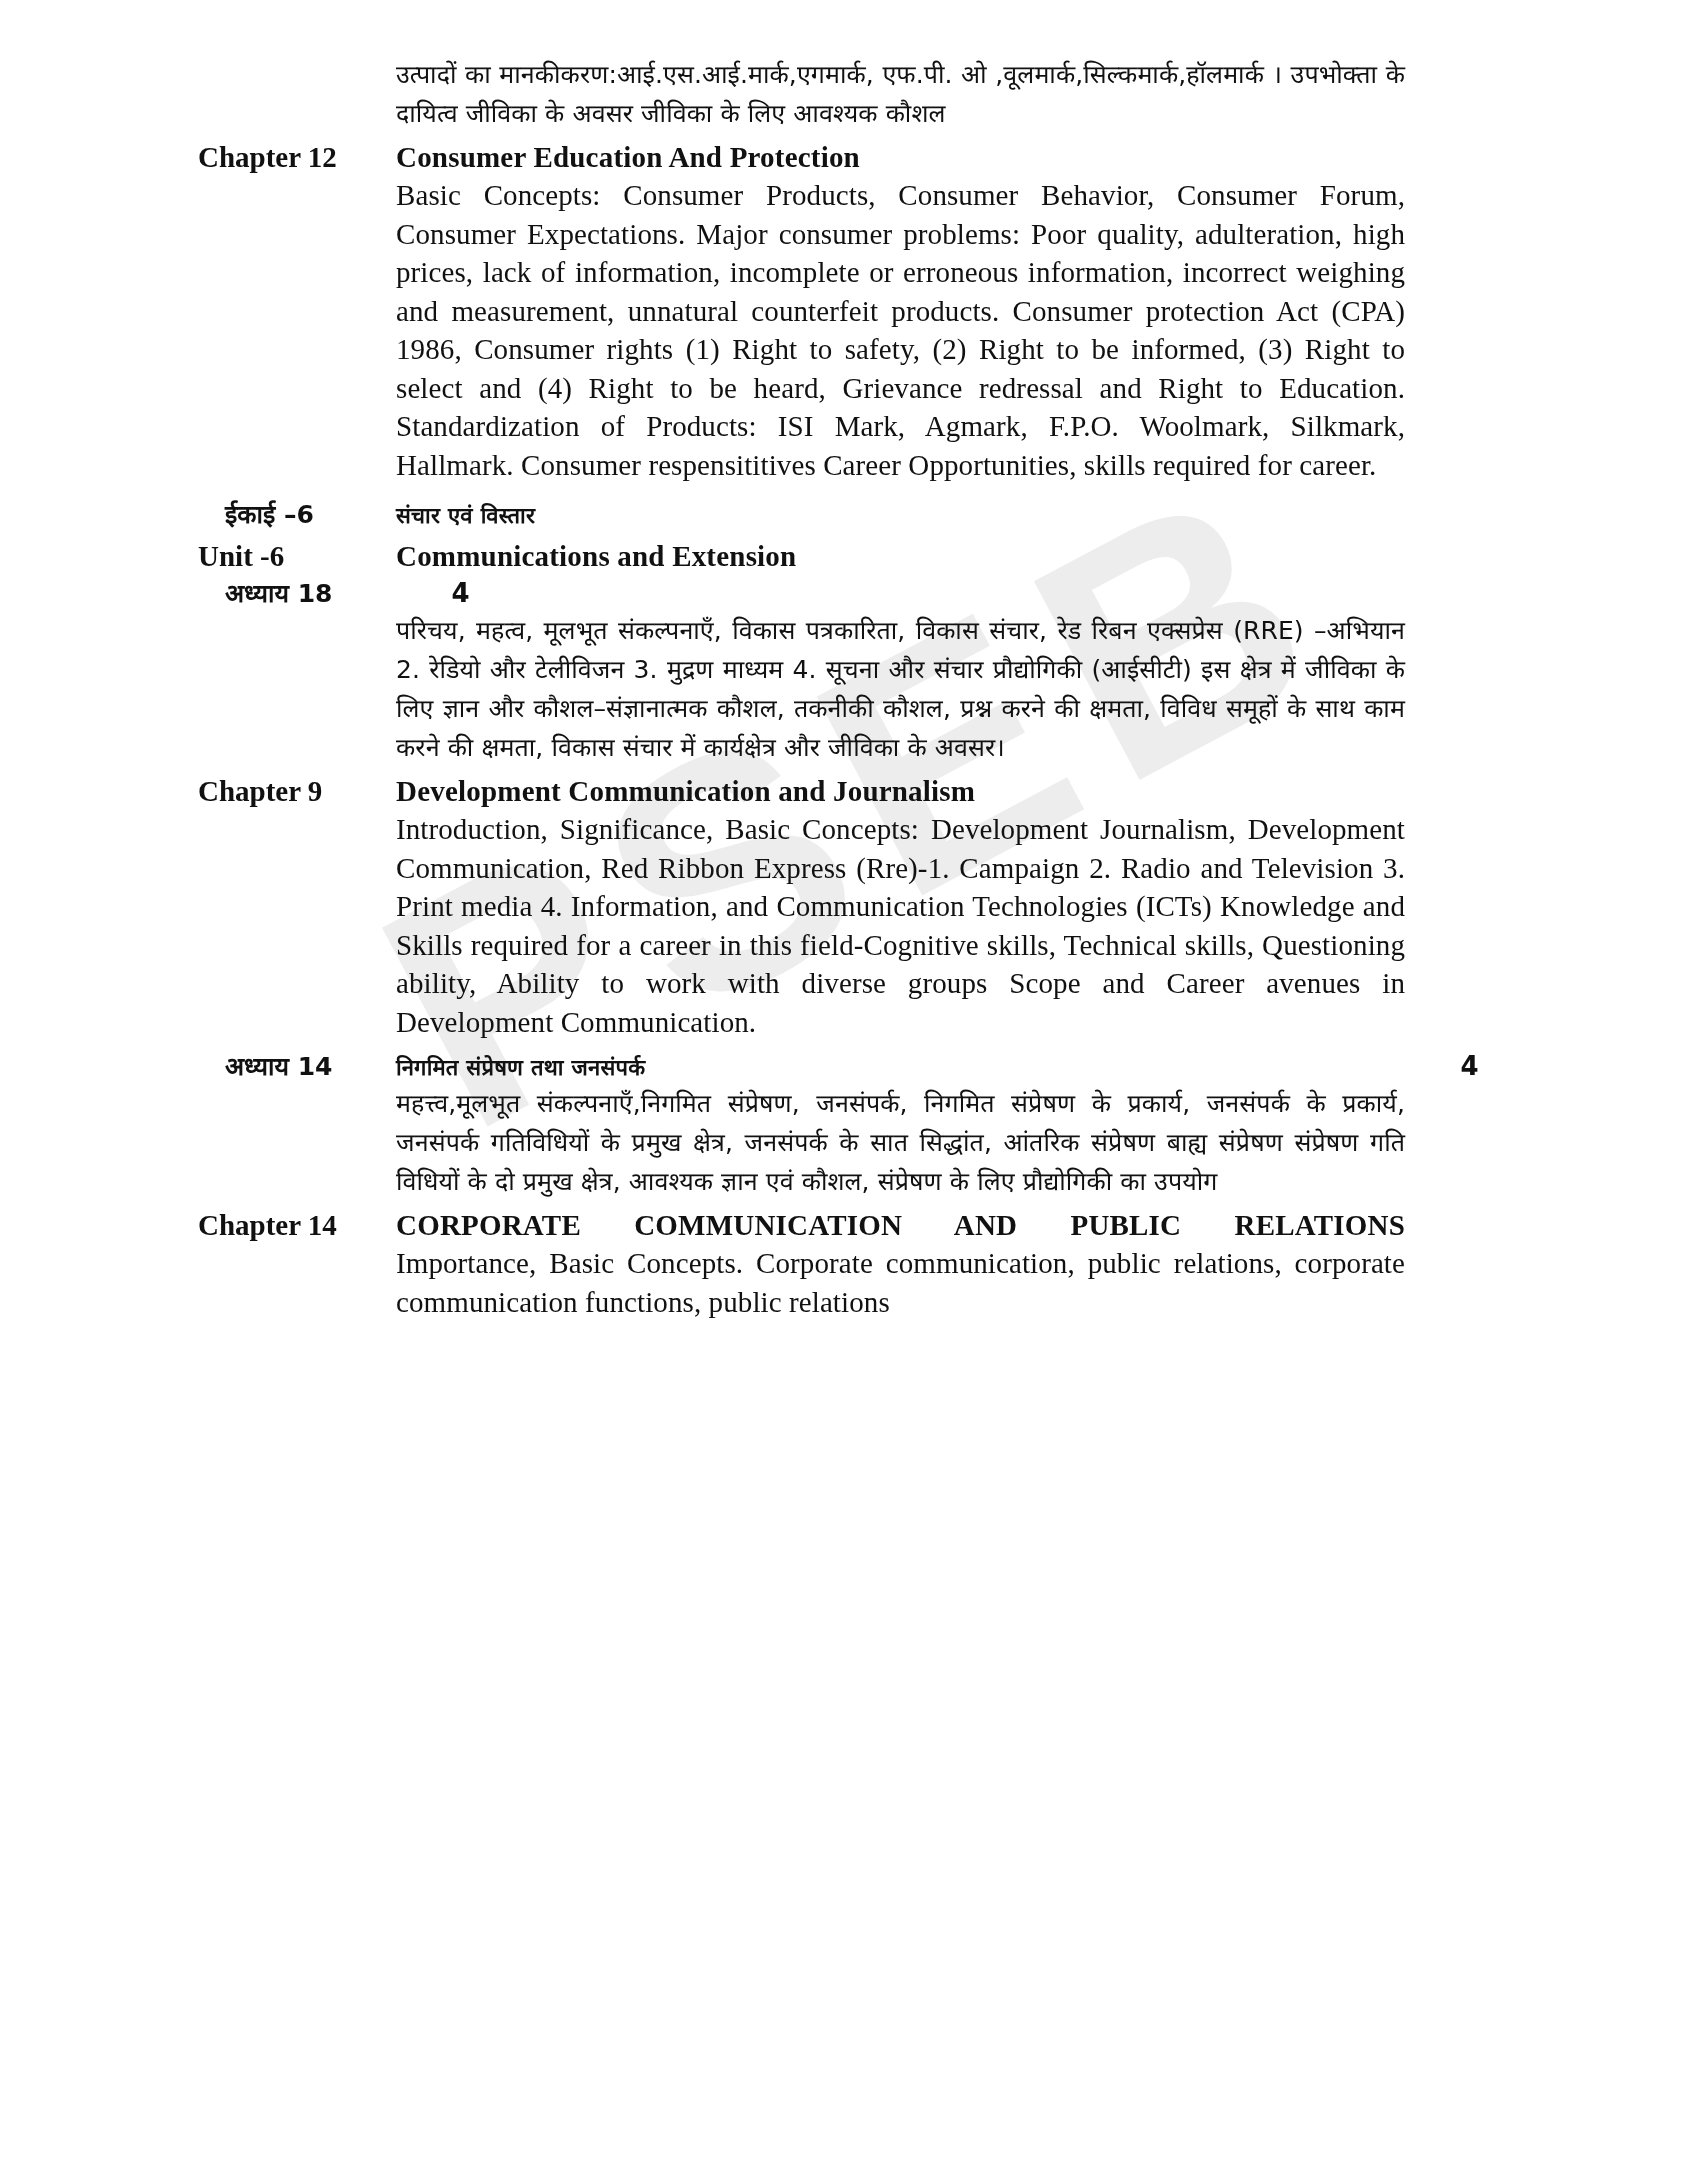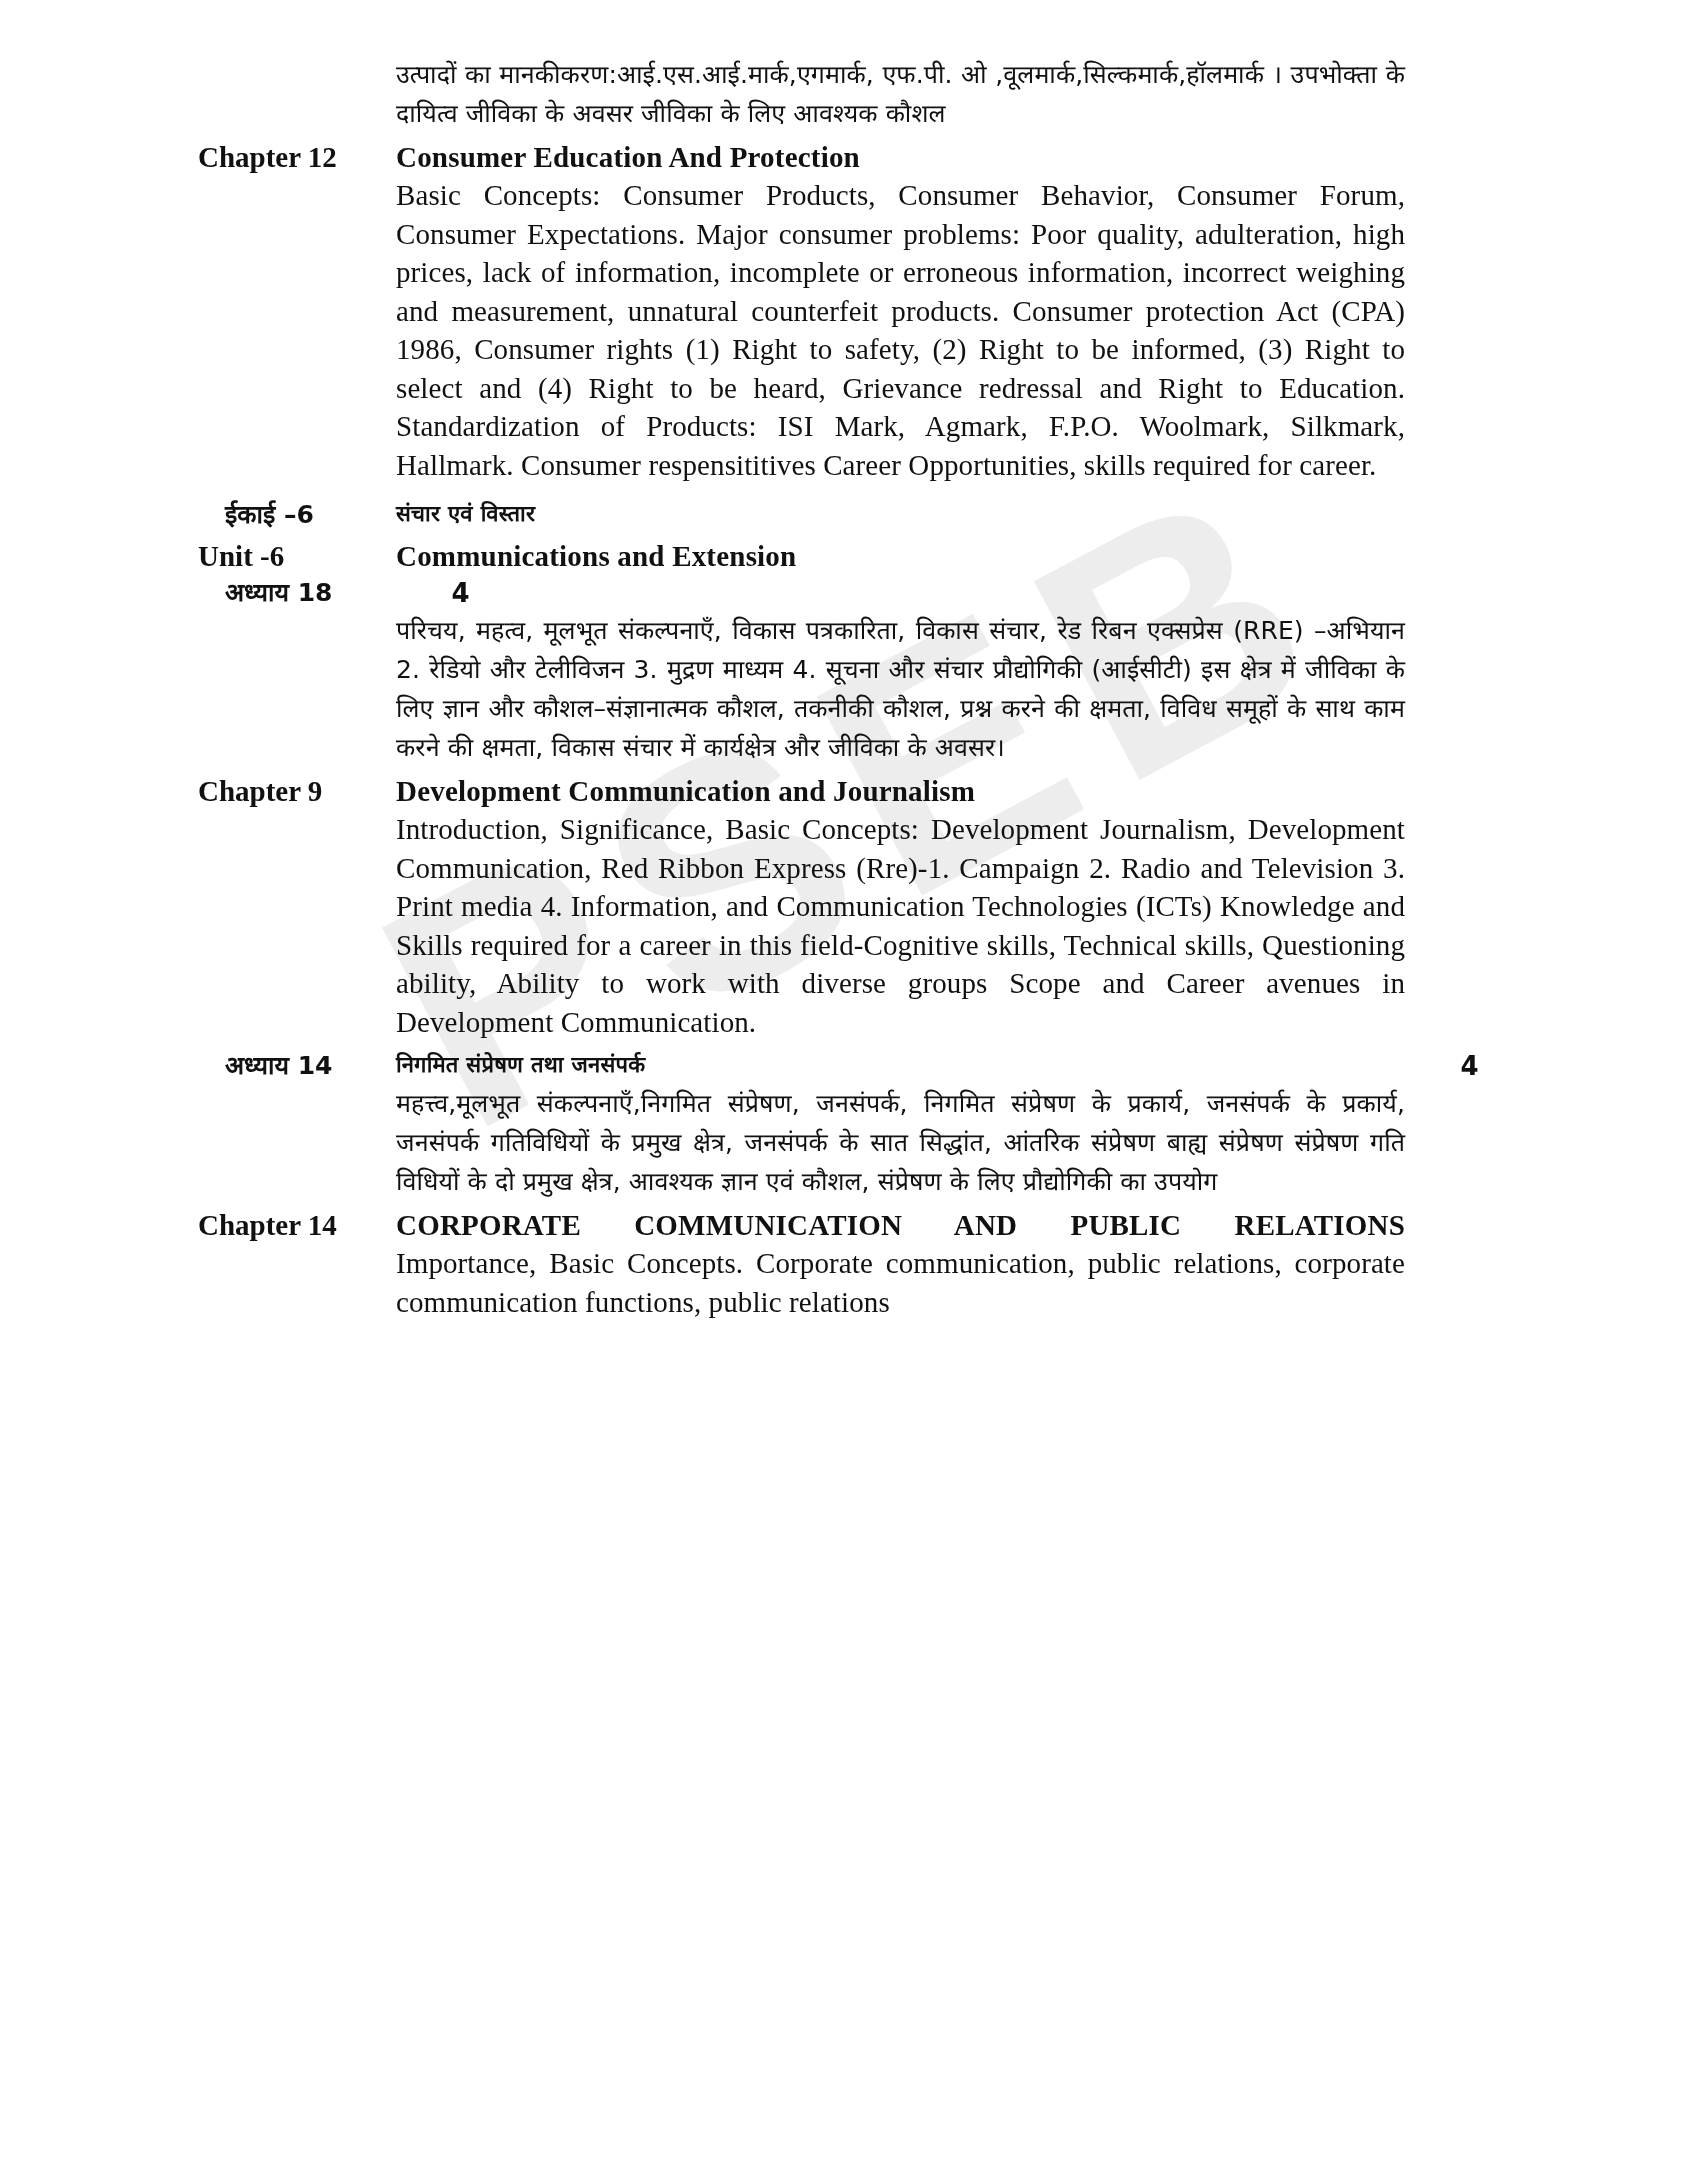--- a/index.html
+++ b/index.html
@@ -44,21 +44,21 @@
     position: relative;
     z-index: 1;
     width: 1683px;
     height: 2178px;
     box-sizing: border-box;
     padding: 55px 149px 0 198px;
   }
 
   .row {
     display: flex;
-    align-items: center;
+    align-items: flex-end;
     width: 100%;
   }
 
   .label-col {
     flex: 0 0 198px;
     width: 198px;
     padding-right: 10px;
     box-sizing: border-box;
   }
 

